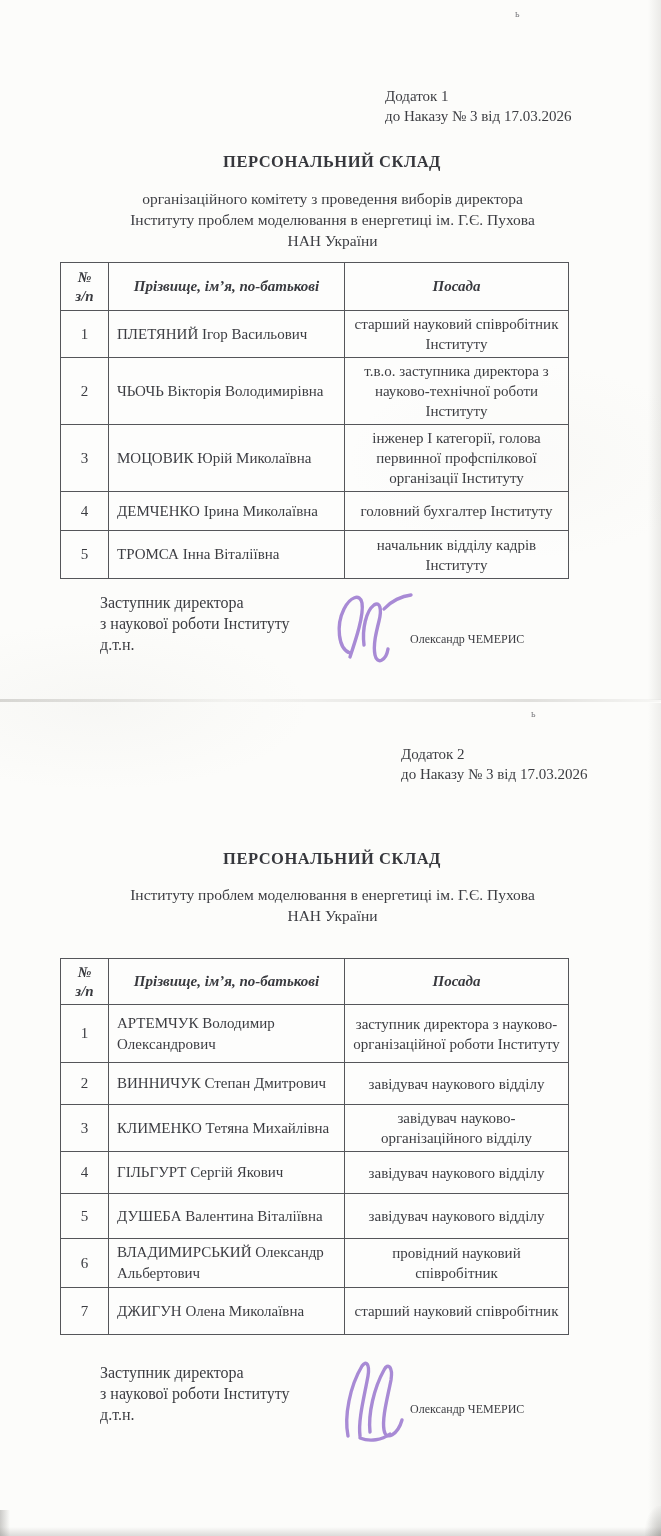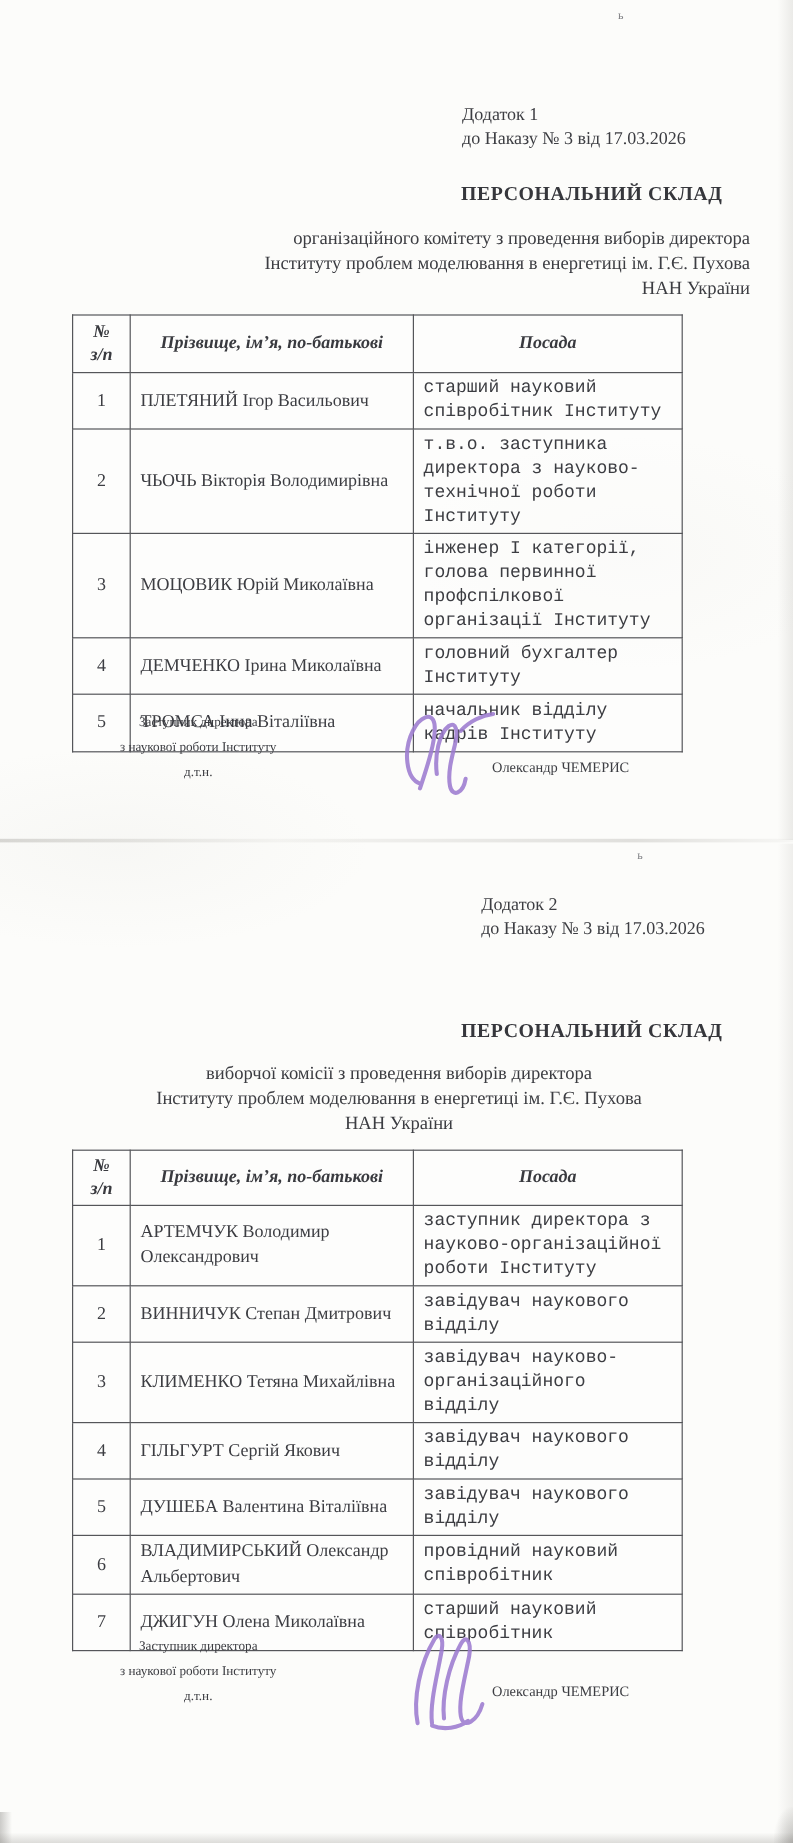--- a/index.html
+++ b/index.html
@@ -22,38 +22,38 @@
   .edge-bottom { position:absolute; bottom:0; left:0; width:661px; height:9px;
     background:linear-gradient(to bottom, rgba(0,0,0,0), rgba(105,103,98,0.22)); }
   .corner-bl { position:absolute; left:0; bottom:0; width:10px; height:26px;
     background:linear-gradient(to right, rgba(90,88,84,0.30), rgba(0,0,0,0)); }
   .corner-br { position:absolute; right:0; bottom:0; width:16px; height:30px;
     background:radial-gradient(ellipse at bottom right, rgba(90,88,84,0.32), rgba(0,0,0,0) 75%); }
 
   .speck { position:absolute; font-size:10px; color:#55565c; opacity:0.75; }
 
   .appendix { position:absolute; font-size:15px; line-height:20px; white-space:nowrap; }
-  .doc-title { position:absolute; left:62px; width:540px; text-align:right;
+  .doc-title { position:absolute; left:62px; width:540px; text-align:center;
     font-weight:bold; font-size:16.5px; letter-spacing:0.5px; color:#36373c; }
   .doc-subtitle { position:absolute; left:40px; width:585px; text-align:center;
     font-size:15.5px; line-height:21px; }
 
   table.roster { position:absolute; left:60px; border-collapse:collapse; table-layout:fixed; width:508px;
     background:rgba(255,255,255,0.35); }
   table.roster td, table.roster th { border:1.6px solid #55565a; font-size:15px; font-weight:normal;
     padding:3px 8px; vertical-align:middle; color:#3c3d42; }
   table.roster th { font-weight:bold; font-style:italic; text-align:center; line-height:19px; color:#393a3f; }
   .col-num  { width:48px; }
   .col-name { width:236px; }
   .col-pos  { width:224px; }
   td.cell-num { text-align:center; }
   td.cell-name { text-align:left; padding-left:16px; line-height:21px; }
-  td.cell-pos { line-height:20px;font-family:Liberation Mono, monospace; }
-
-  .sig-role { position:absolute; font-size:11px; line-height:21px;text-align:center; }
+  td.cell-pos { text-align:center; line-height:20px; }
+
+  .sig-role { position:absolute; font-size:16px; line-height:21px; }
   .sig-name { position:absolute; font-size:12px; white-space:nowrap; }
   .sig-ink { position:absolute; }
 </style>
 </head>
 <body>
 
 <div class="canvas">
 
   <div class="speck" style="left:515px; top:8px;">ь</div>
   <div class="page-seam"></div>
@@ -64,21 +64,21 @@
   <div class="corner-bl"></div>
   <div class="corner-br"></div>
 
   <div class="appendix" style="left:385px; top:42px;margin-top:44px;">
     <div>Додаток 1</div>
     <div>до Наказу № 3 від 17.03.2026</div>
   </div>
 
   <div class="doc-title" style="top:152px;">ПЕРСОНАЛЬНИЙ СКЛАД</div>
 
-  <div class="doc-subtitle" style="top:188px;text-align:right;">
+  <div class="doc-subtitle" style="top:188px;">
     <div>організаційного комітету з проведення виборів директора</div>
     <div>Інституту проблем моделювання в енергетиці ім. Г.Є. Пухова</div>
     <div>НАН України</div>
   </div>
 
   <table class="roster" style="top:262px;">
     <colgroup>
         <col class="col-num">
         <col class="col-name">
         <col class="col-pos">
@@ -137,21 +137,20 @@
   <div class="sig-name" style="left:410px; top:632px;">Олександр ЧЕМЕРИС</div>
 
   <div class="appendix" style="left:401px; top:744px;">
     <div>Додаток 2</div>
     <div>до Наказу № 3 від 17.03.2026</div>
   </div>
 
   <div class="doc-title" style="top:849px;">ПЕРСОНАЛЬНИЙ СКЛАД</div>
 
   <div class="doc-subtitle" style="top:884px;">
-    <div>виборчої комісії з проведення виборів директора</div>
     <div>Інституту проблем моделювання в енергетиці ім. Г.Є. Пухова</div>
     <div>НАН України</div>
   </div>
 
   <table class="roster" style="top:958px;">
     <colgroup>
         <col class="col-num">
         <col class="col-name">
         <col class="col-pos">
       </colgroup>

